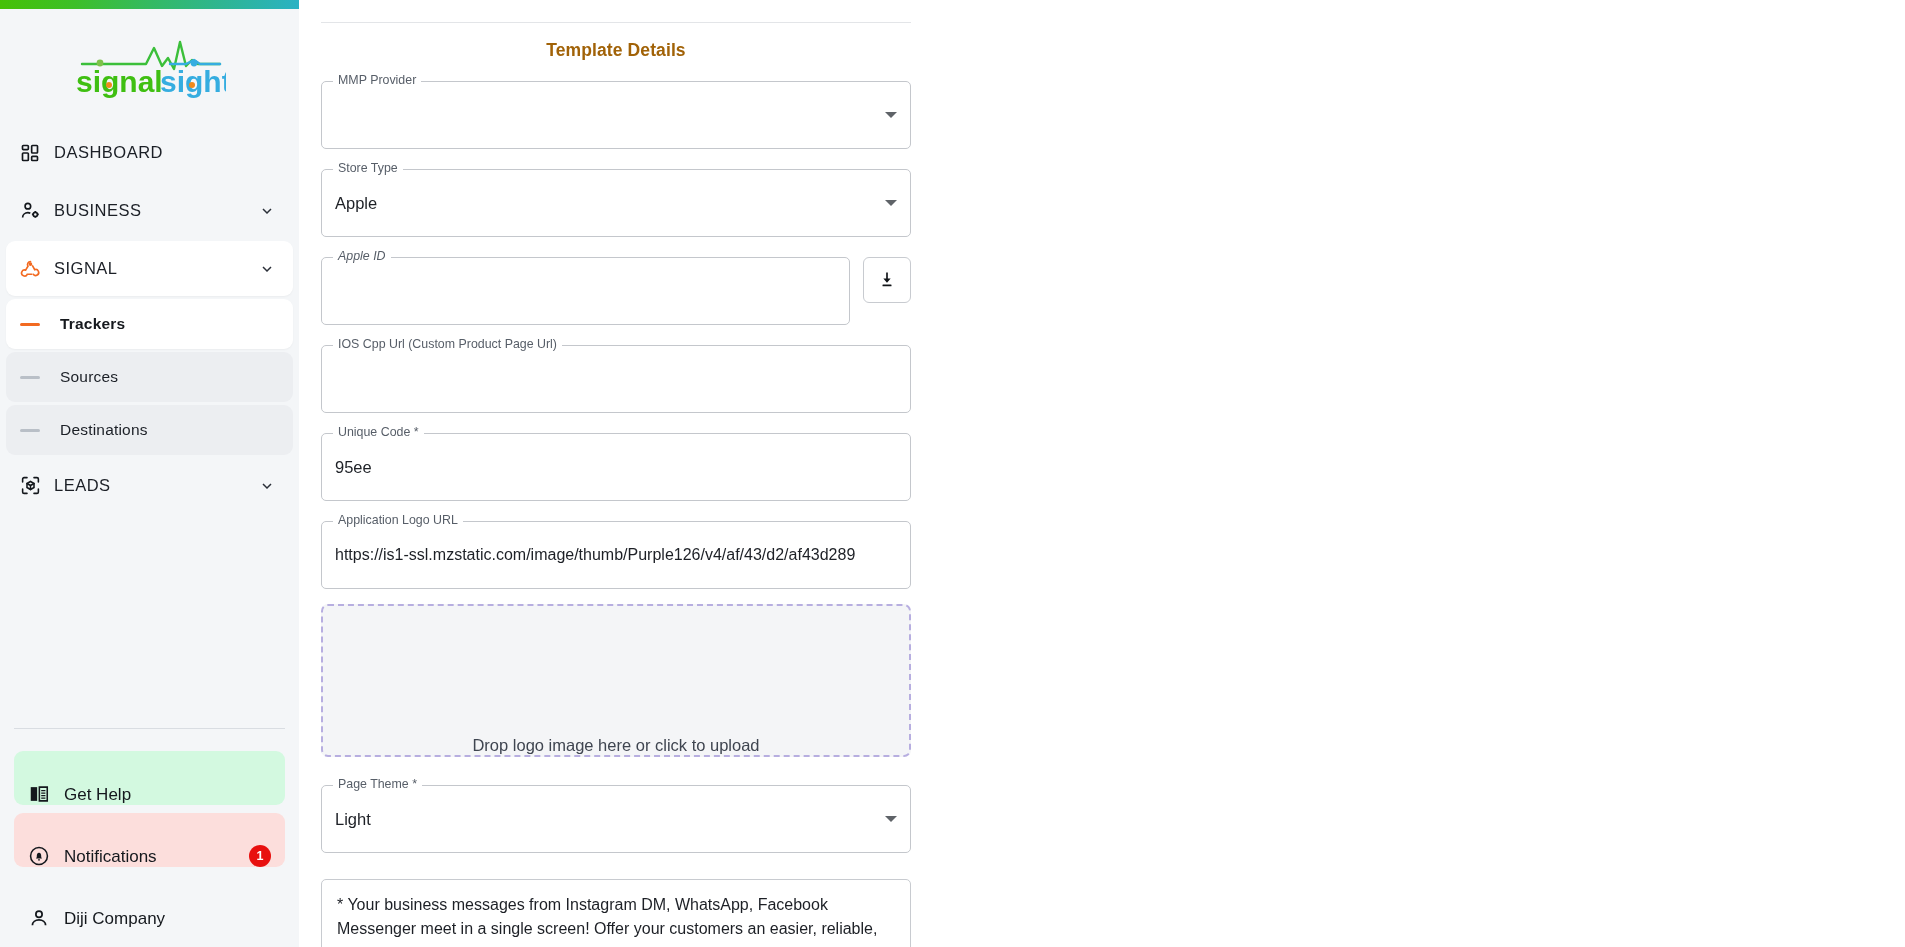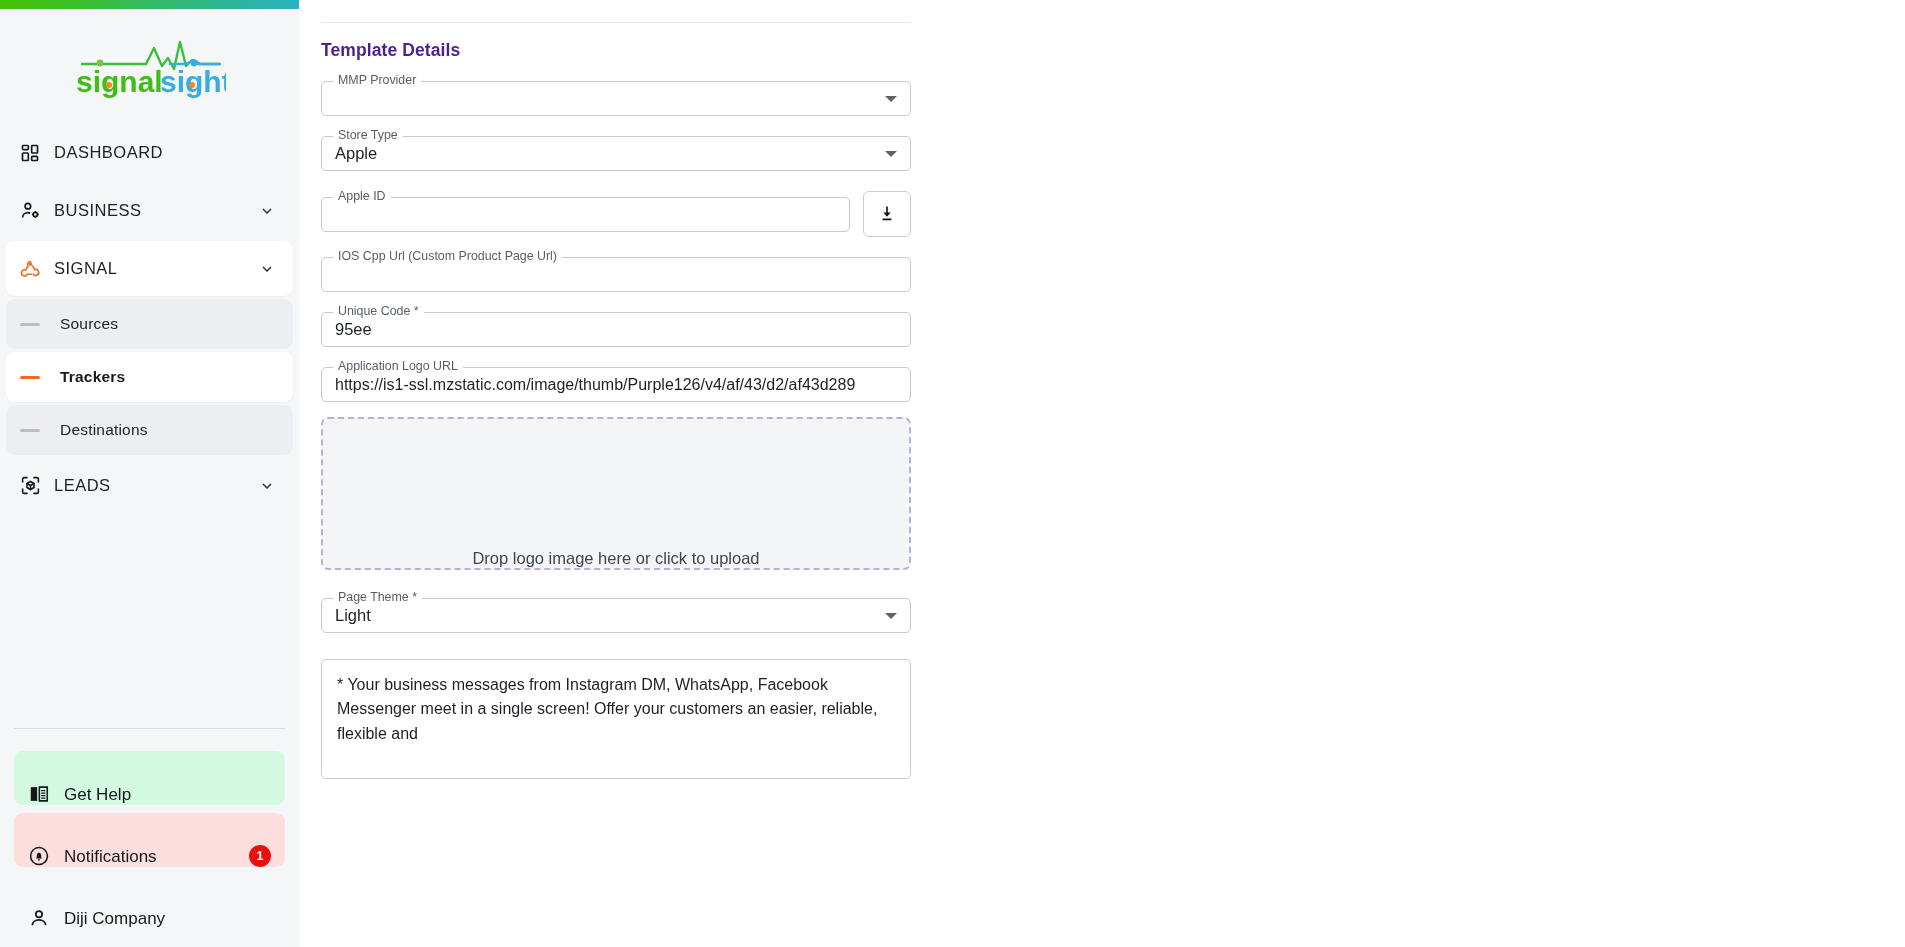--- a/index.html
+++ b/index.html
@@ -107,33 +107,33 @@
     position: relative;
   }
   .form-col {
     position: absolute;
     left: 22px;
     top: 0;
     width: 590px;
   }
   .hr-top { height: 1px; background: #e3e5e8; margin-top: 22px; width: 100%; }
   .section-title {
-    text-align: left;
+    text-align: center;
     font-size: 17.5px;
     font-weight: 700;
-    color: #4c1d95;
+    color: #a16207;
     margin-top: 17px;
     letter-spacing: .1px;
   }
 
   
   .field {
     position: relative;
     margin-top: 20px;
-    height: 35px;
+    height: 68px;
     padding-left: 12px;
   }
   .field .box {
     position: absolute;
     inset: 0;
     border: 1px solid #c4c7cc;
     border-radius: 5px;
     background: #fff;
   }
   .field .flabel {
@@ -163,21 +163,21 @@
   .caret {
     position: absolute;
     right: 14px;
     top: 50%;
     margin-top: -3px;
     width: 0; height: 0;
     border-left: 6px solid transparent;
     border-right: 6px solid transparent;
     border-top: 6px solid #5f6368;
   }
-  .field-row { display: flex; align-items: center; gap: 13px; }
+  .field-row { display: flex; align-items: flex-start; gap: 13px; font-style: italic; }
   .field-row .field { flex: 1 1 auto; }
   .dl-btn {
     margin-top: 20px;
     width: 48px; height: 46px;
     border: 1px solid #c8cbd0;
     border-radius: 6px;
     background: #fff;
     display: flex; align-items: center; justify-content: center;
     cursor: pointer;
     flex: 0 0 48px;
@@ -279,32 +279,32 @@
           </svg>
         </span>
         <span class="label">SIGNAL</span>
         <span class="chev">
           <svg width="16" height="16" viewBox="0 0 24 24" fill="none" stroke="#2a2f38" stroke-width="2.2">
               <polyline points="6 9 12 15 18 9"></polyline>
             </svg>
         </span>
       </div>
 
+      <div class="nav-item sub current active-white">
+        <span class="ico">
+            <i class="dash orange"></i>
+          </span>
+        <span class="label">Trackers</span>
+      </div>
+
       <div class="nav-item sub sub-shaded">
         <span class="ico">
             <i class="dash"></i>
           </span>
         <span class="label">Sources</span>
-      </div>
-
-      <div class="nav-item sub current active-white">
-        <span class="ico">
-            <i class="dash orange"></i>
-          </span>
-        <span class="label">Trackers</span>
       </div>
 
       <div class="nav-item sub sub-shaded">
         <span class="ico">
             <i class="dash"></i>
           </span>
         <span class="label">Destinations</span>
       </div>
 
       <div class="nav-item">

